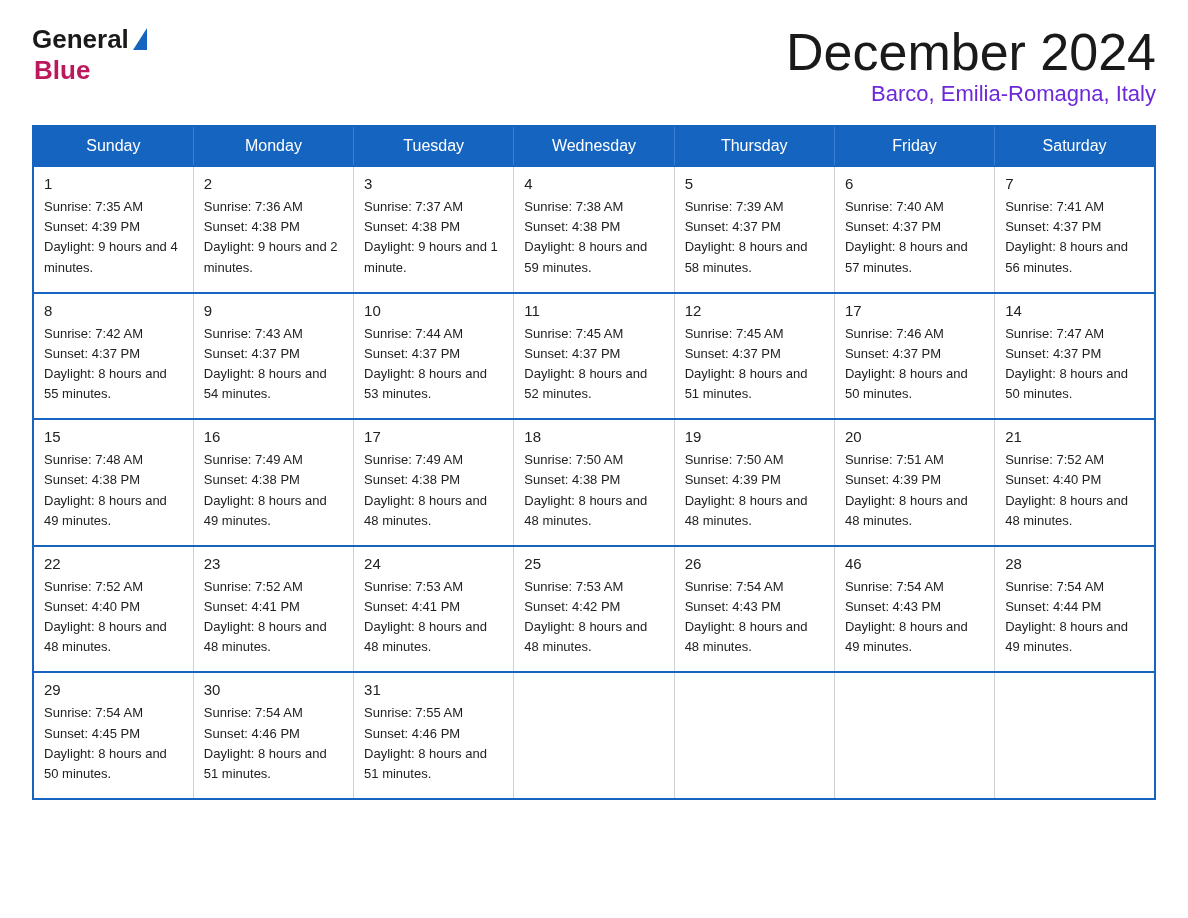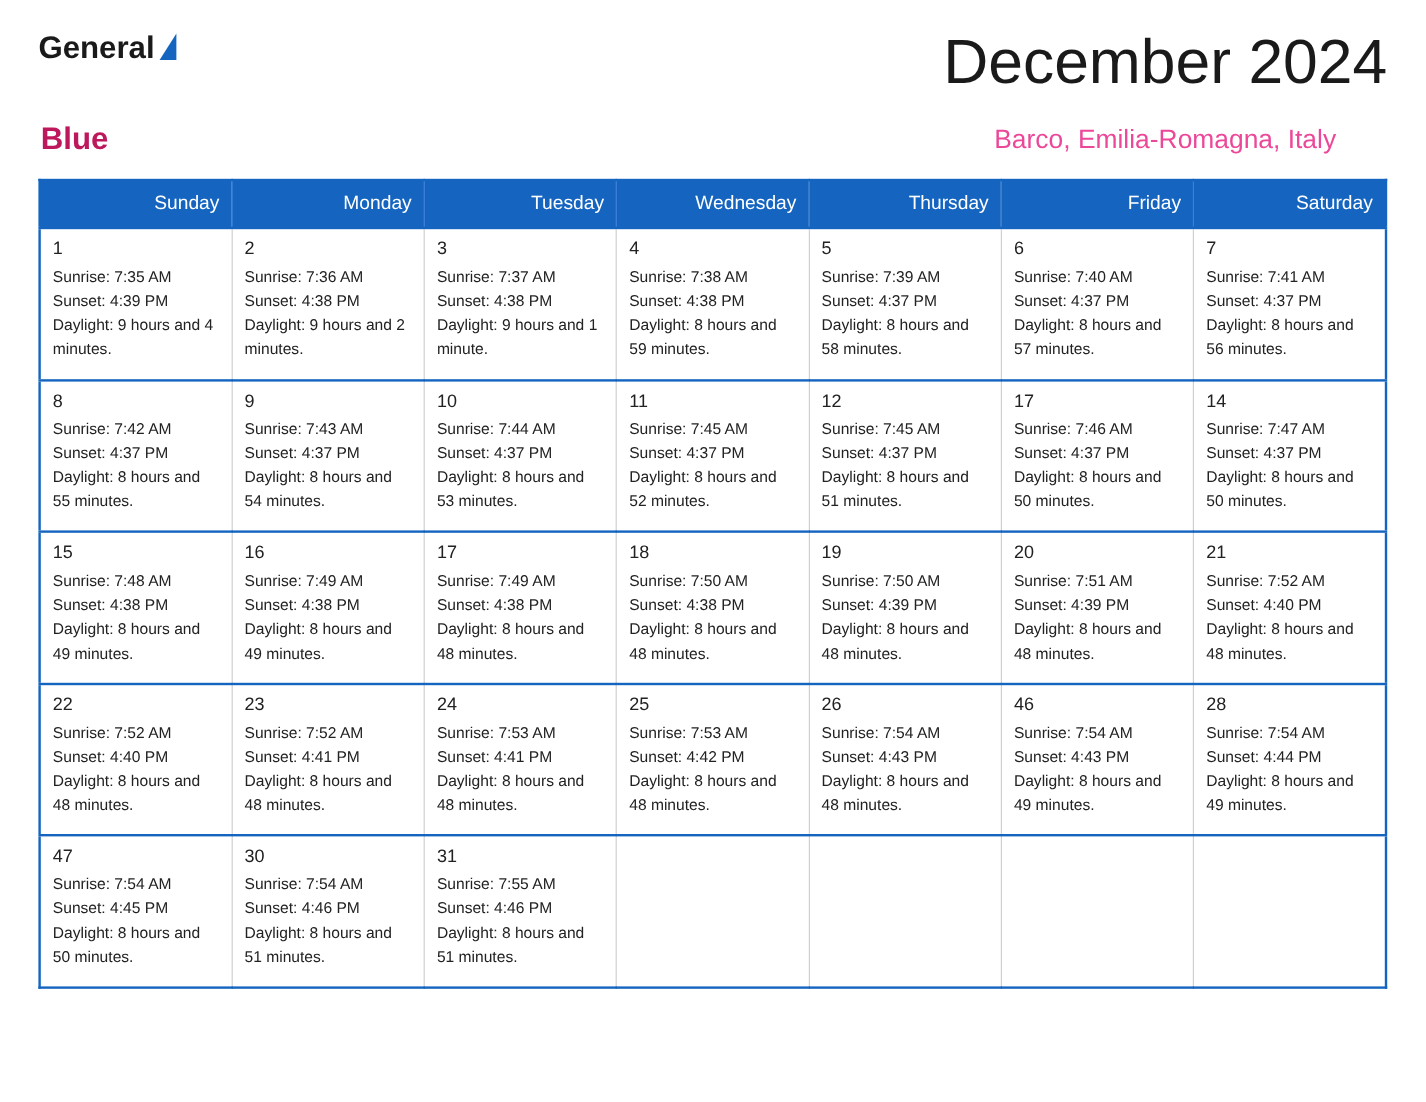--- a/index.html
+++ b/index.html
@@ -13,21 +13,20 @@
     .header {
       display: flex;
       align-items: flex-start;
       justify-content: space-between;
       margin-bottom: 18px;
     }
     .logo {
       display: flex;
       flex-direction: column;
       align-items: flex-start;
-      gap: 45px;
     }
     .logo-top {
       display: flex;
       align-items: center;
     }
     .logo-general {
       font-size: 26px;
       font-weight: bold;
       color: #1a1a1a;
     }
@@ -49,36 +48,35 @@
       text-align: right;
     }
     .calendar-title {
       font-size: 52px;
       font-weight: normal;
       color: #1a1a1a;
       line-height: 1.1;
     }
     .calendar-subtitle {
       font-size: 22px;
-      color: #ec4899;
-      margin-top: 22px;
-      text-align: center;
+      color: #6d28d9;
+      margin-top: 0;
     }
     table {
       width: 100%;
       border-collapse: collapse;
       border: 2px solid #1565c0;
     }
     thead tr th {
       background-color: #1565c0;
       color: #fff;
       font-size: 16px;
       font-weight: normal;
       padding: 10px 10px;
-      text-align: right;
+      text-align: center;
       border-right: 1px solid #3a7fd5;
     }
     thead tr th:last-child {
       border-right: none;
     }
     tbody tr {
       border-top: 2px solid #1565c0;
     }
     tbody tr td {
       vertical-align: top;
@@ -252,21 +250,21 @@
           <span class="day-number">46</span>
           <span class="day-info">Sunrise: 7:54 AM<br>Sunset: 4:43 PM<br>Daylight: 8 hours and 49 minutes.</span>
         </td>
         <td>
           <span class="day-number">28</span>
           <span class="day-info">Sunrise: 7:54 AM<br>Sunset: 4:44 PM<br>Daylight: 8 hours and 49 minutes.</span>
         </td>
       </tr>
       <tr>
         <td>
-          <span class="day-number">47</span>
+          <span class="day-number">29</span>
           <span class="day-info">Sunrise: 7:54 AM<br>Sunset: 4:45 PM<br>Daylight: 8 hours and 50 minutes.</span>
         </td>
         <td>
           <span class="day-number">30</span>
           <span class="day-info">Sunrise: 7:54 AM<br>Sunset: 4:46 PM<br>Daylight: 8 hours and 51 minutes.</span>
         </td>
         <td>
           <span class="day-number">31</span>
           <span class="day-info">Sunrise: 7:55 AM<br>Sunset: 4:46 PM<br>Daylight: 8 hours and 51 minutes.</span>
         </td>

